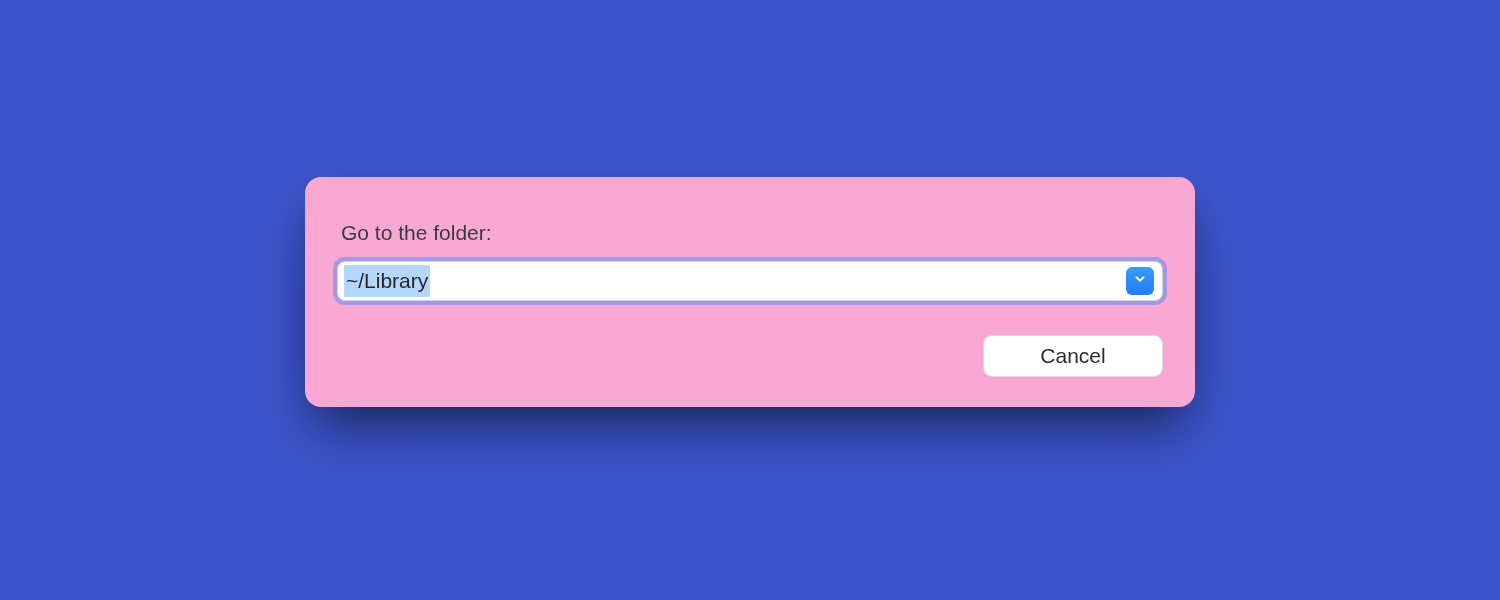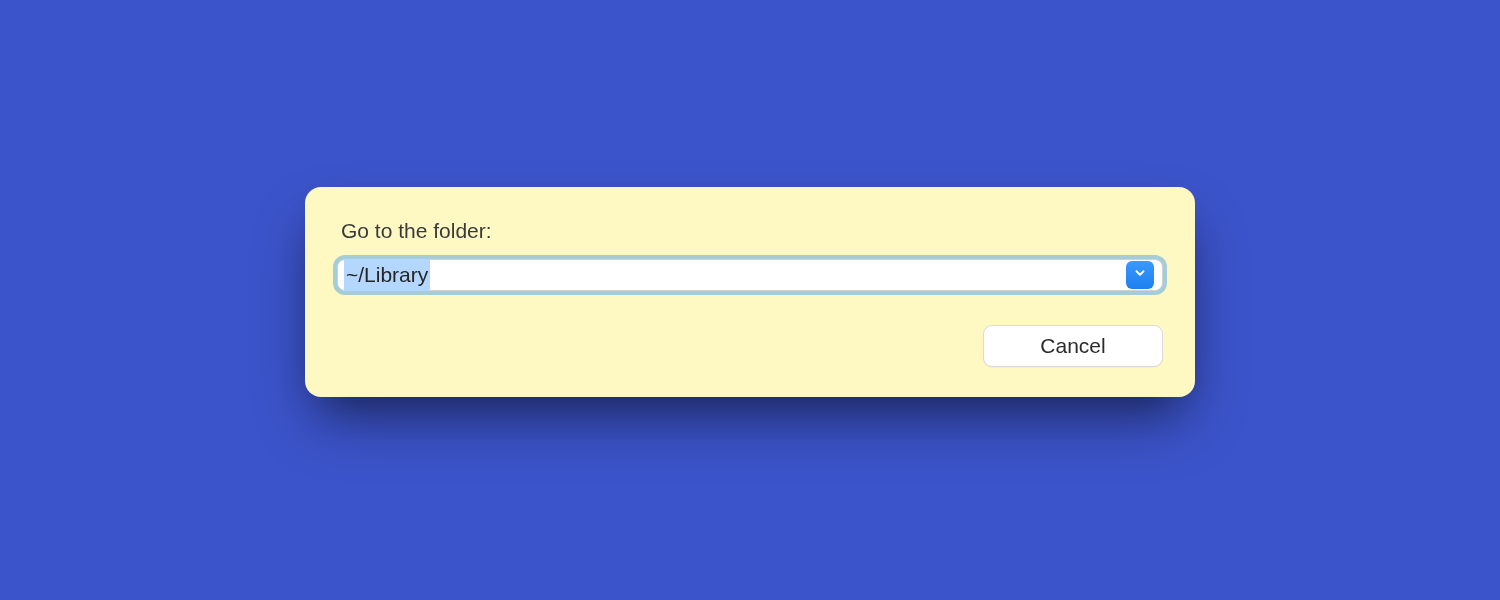--- a/index.html
+++ b/index.html
@@ -13,43 +13,43 @@
       background: #3c54cb;
       border-radius: 28px;
       display: flex;
       align-items: center;
       justify-content: center;
       font-family: -apple-system, BlinkMacSystemFont, "Helvetica Neue", Arial, sans-serif;
       overflow: hidden;
     }
     .dialog {
       width: 890px;
-      background: #fef9c3;
+      background: #f9a8d4;
       border-radius: 16px;
-      padding: 32px 32px 30px 32px;
+      padding: 44px 32px 30px 32px;
       box-shadow: 0 30px 60px -10px rgba(0,0,0,0.45), 0 18px 36px -18px rgba(0,0,0,0.3);
       position: relative;
       top: -8px;
     }
     .dialog-label {
       font-size: 21px;
       color: #3a3a3c;
       font-weight: 400;
       margin-bottom: 16px;
       margin-left: 4px;
     }
     .input-wrapper {
       position: relative;
       width: 100%;
       border: 1px solid #d0d0d5;
       border-radius: 8px;
       box-shadow: 0 0 0 4px rgba(0,122,255,0.35);
       display: flex;
       align-items: center;
-      height: 32px;
+      height: 40px;
       padding: 0 8px 0 6px;
       background: #fff;
     }
     .input-selection {
       background: #b3d7ff;
       font-size: 21px;
       color: #262626;
       line-height: 32px;
       padding: 0 2px;
       border-radius: 1px;

